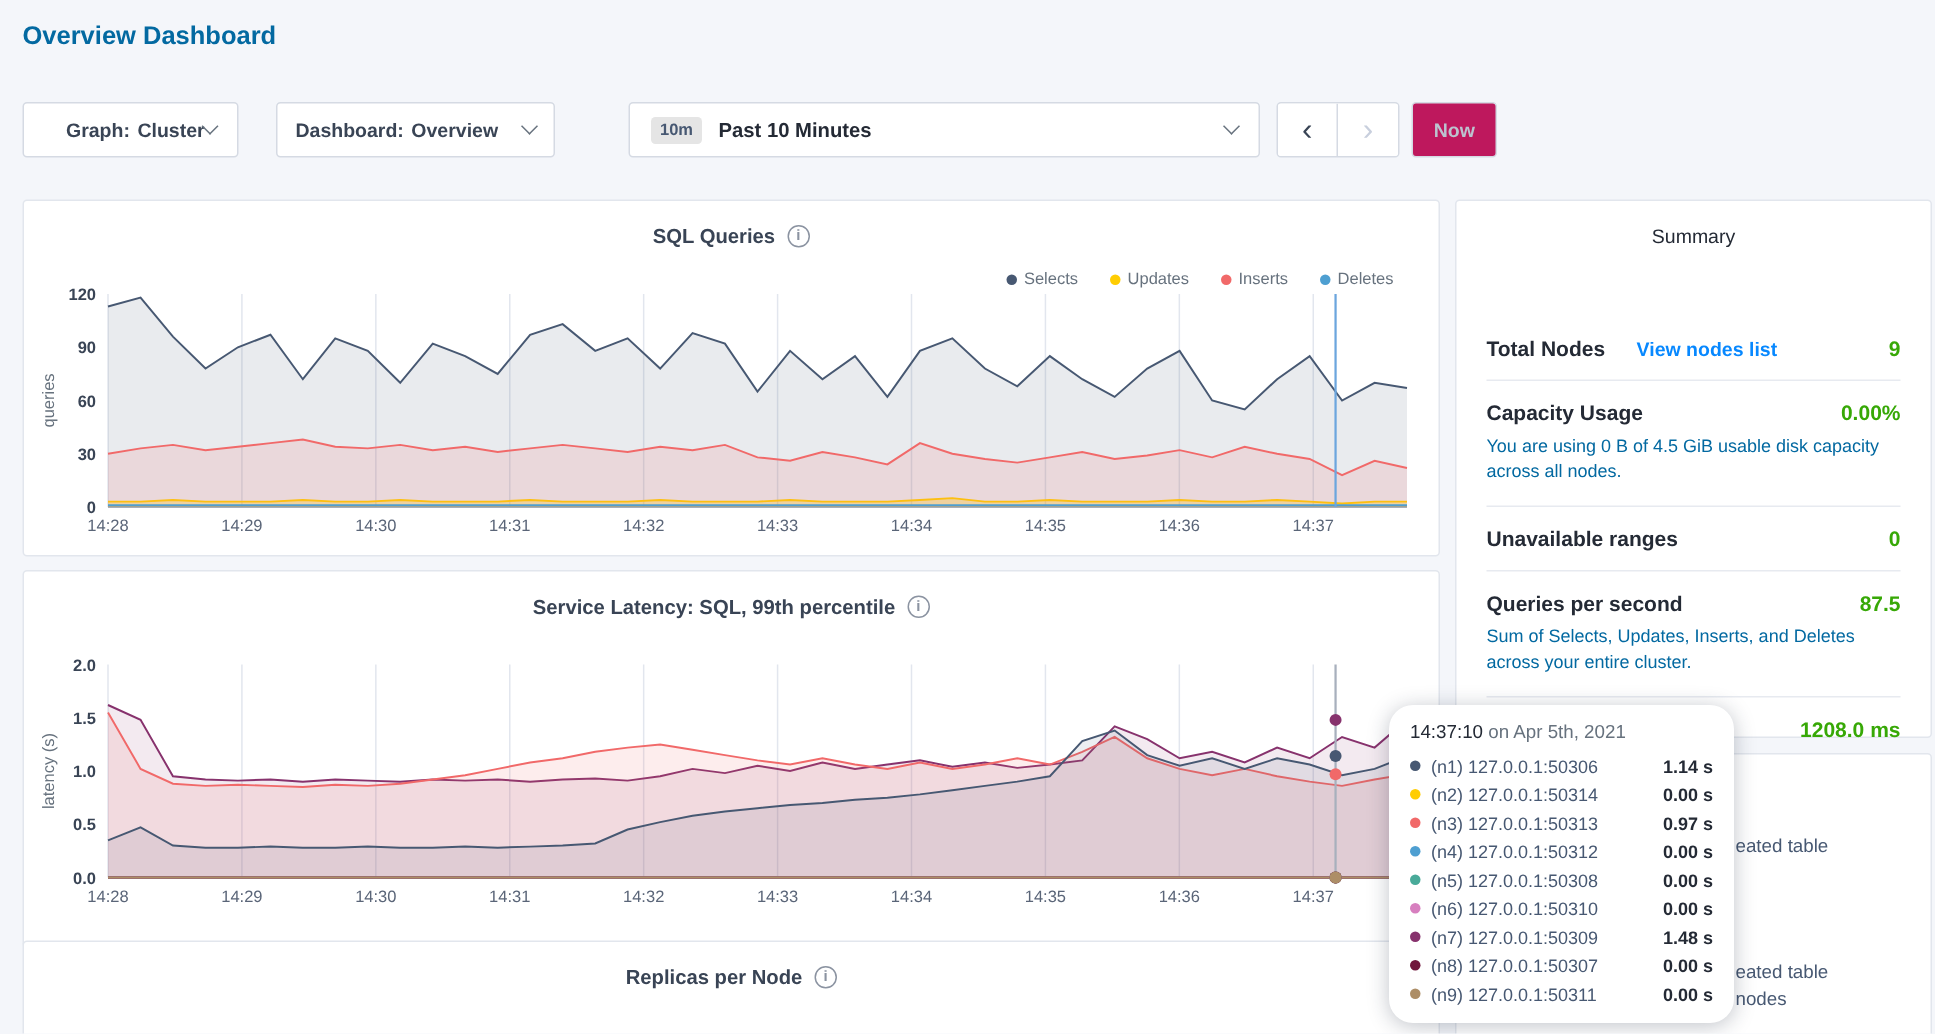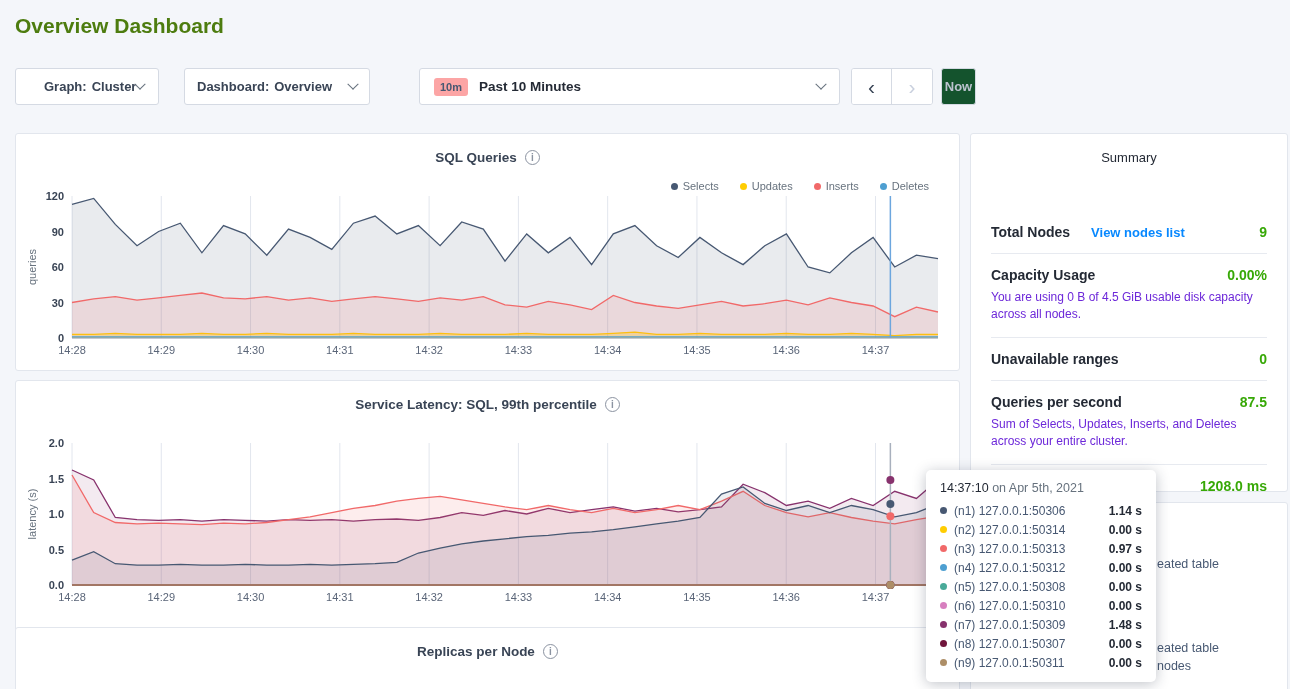--- a/index.html
+++ b/index.html
@@ -6,61 +6,61 @@
   html,body { width:1290px; height:689px; overflow:hidden; }
   body {
     background:#f4f6fa;
     font-family:"Liberation Sans", sans-serif;
     color:#242a35;
     position:relative;
   }
   
   .page-title {
     position:absolute; left:15px; top:14px;
-    font-size:21px; font-weight:600; color:#4d7c0f;
+    font-size:17px; font-weight:600; color:#0369a1;
   }
   
   .ctrl {
     position:absolute; top:68px; height:37px;
     background:#fff; border:1px solid #d5dae3; border-radius:3px;
     display:flex; align-items:center;
     font-size:13px; font-weight:600; color:#394455;
     cursor:pointer;
   }
   #graph-dd   { left:15px;  width:144px; padding:0 28px; justify-content:space-between; }
   #dash-dd    { left:184px; width:186px; padding:0 12px; justify-content:space-between; }
   #time-sel   { left:419px; width:421px; padding:0 14px; }
   .dd-text { display:flex; gap:5px; white-space:nowrap; }
   .chev {
     width:8px; height:8px;
     border-right:1.6px solid #67727e; border-bottom:1.6px solid #67727e;
     transform:rotate(45deg) translate(-2px,-2px);
     flex:none;
   }
   .badge {
-    background:#fca5a5; color:#475872; border-radius:3px;
+    background:#e5e5e5; color:#475872; border-radius:3px;
     font-size:11px; font-weight:700; padding:3px 6px; margin-right:11px;
   }
   .time-label { font-weight:700; font-size:13.5px; color:#242a35; }
   #time-sel .chev { margin-left:auto; }
   .nav-group {
     position:absolute; left:851px; top:68px; height:37px;
     display:flex; background:#fff;
     border:1px solid #d5dae3; border-radius:3px; overflow:hidden;
   }
   .nav-btn {
     width:40px; height:100%; background:#fff; border:none;
     font-size:21px; line-height:35px; cursor:pointer;
     font-family:"Liberation Sans", sans-serif;
   }
   .nav-btn.prev { color:#394455; border-right:1px solid #d5dae3; }
   .nav-btn.next { color:#c8cfdd; cursor:default; }
   #now-btn {
-    position:absolute; left:941px; top:68px; width:35px; height:37px;
-    background:#14532d; border:1px solid #d5dae3; border-radius:3px;
+    position:absolute; left:941px; top:68px; width:57px; height:37px;
+    background:#be185d; border:1px solid #d5dae3; border-radius:3px;
     font-size:13px; font-weight:700; color:#bcc3cf;
     font-family:"Liberation Sans", sans-serif; cursor:default;
   }
   
   .card {
     position:absolute; background:#fff;
     border:1px solid #e2e6ed; border-radius:3px;
   }
   #sql-card      { left:15px;  top:133px; width:945px; height:238px; }
   #latency-card  { left:15px;  top:380px; width:945px; height:252px; }
@@ -87,30 +87,30 @@
   svg.chart { position:absolute; left:8px; top:56px; }
   svg text { font-family:"Liberation Sans", sans-serif; }
   
   .sum-title { text-align:center; font-weight:400; font-size:13px; padding:16px 0 7px; }
   .sum-row { margin:0 20px; padding:13px 0; border-bottom:1px solid #e7eaf0; }
   .sum-row:last-child { border-bottom:none; }
   .sum-line { display:flex; align-items:baseline; gap:21px; }
   .sum-label { font-weight:700; font-size:14px; color:#242a35; }
   .sum-link  { font-weight:700; font-size:13px; color:#0788ff; cursor:pointer; text-decoration:none;margin-top:40px; }
   .sum-val   { margin-left:auto; font-weight:700; font-size:14px; color:#37a806; }
-  .sum-sub   { margin-top:6px; font-size:12px; color:#6d28d9; line-height:1.45; }
+  .sum-sub   { margin-top:6px; font-size:12px; color:#0369a1; line-height:1.45; }
   
   .frag { position:absolute; font-size:12.5px; color:#475872; white-space:nowrap; }
   #frag-0 { left:186px; top:54px; }
   #frag-1 { left:186px; top:138px; }
   #frag-2 { left:186px; top:156px; }
   
   #tooltip {
     position:absolute; left:926px; top:470px; width:230px;
-    background:#fff; border-radius:5px;
+    background:#fff; border-radius:16px;
     box-shadow:0 2px 14px rgba(30,40,60,.28);
     padding:11px 14px 10px; z-index:30;
   }
   .tt-header { font-size:12.5px; margin-bottom:6px; white-space:nowrap; }
   .tt-time { color:#242a35; }
   .tt-date { color:#67727e; }
   .tt-row { display:flex; align-items:center; gap:7px; height:19px; font-size:12px; color:#475872; }
   .tt-dot { width:7px; height:7px; border-radius:50%; flex:none; }
   .tt-node { white-space:nowrap; }
   .tt-val { margin-left:auto; font-weight:700; color:#242a35; }

